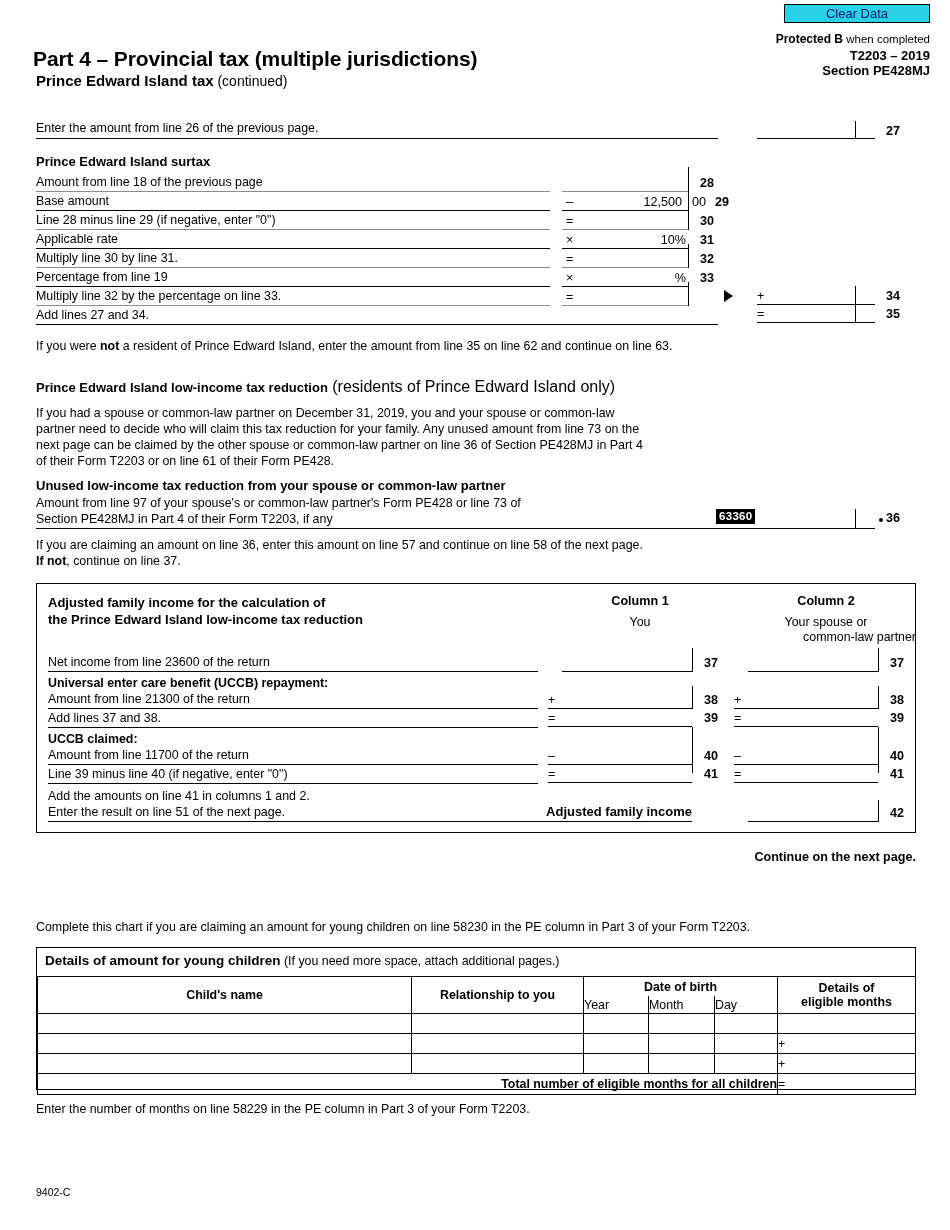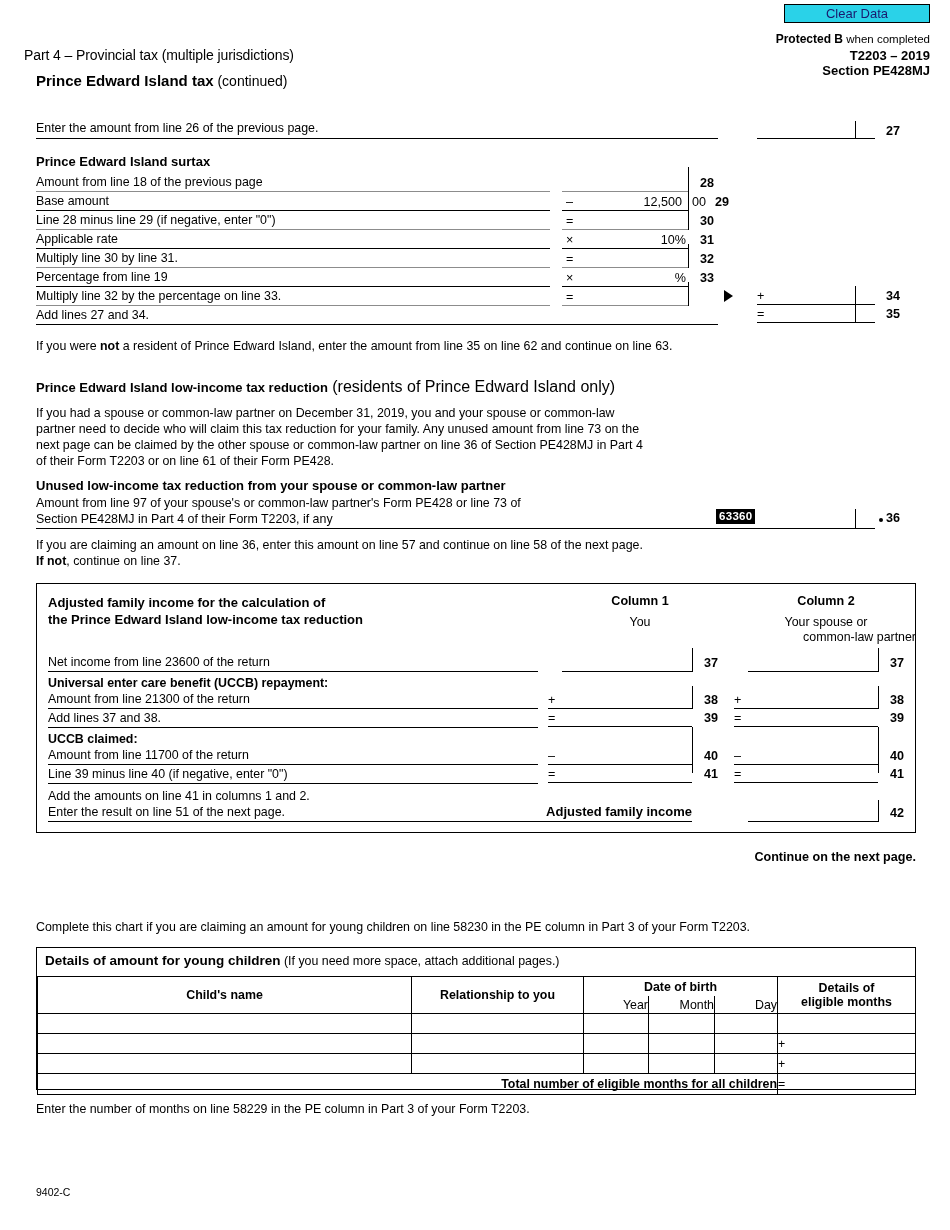--- a/index.html
+++ b/index.html
@@ -43,22 +43,22 @@
     text-align: right;
     line-height: 15.5px;
   }
   .hdr-prot { font-size: 12px; }
   .hdr-prot b { font-weight: bold; }
   .hdr-prot span.norm { font-weight: normal; font-size: 11.5px; }
   .hdr-form { font-size: 13px; font-weight: bold; }
 
   
   .title1 {
-    left: 24px; top: 47px;
-    font-size: 14px; font-weight: normal;
+    left: 33px; top: 47px;
+    font-size: 21px; font-weight: bold;
     letter-spacing: -0.1px;
   }
   .title2 {
     left: 36px; top: 72px;
     font-size: 15px; font-weight: bold;
   }
   .title2 .cont { font-weight: normal; font-size: 14px; }
 
   
   .t { font-size: 12.4px; line-height: 16px; }
@@ -108,21 +108,21 @@
     font-size: 12.4px;
     padding: 0;
     vertical-align: middle;
   }
   .cap-cell {
     text-align: center;
     font-weight: bold;
     font-size: 12.6px;
   }
   .sub-cell {
-    text-align: right;
+    text-align: left;
     font-weight: normal;
     font-size: 12.2px;
   }
   .op-cell { font-size: 12.6px; padding-left: 4px; }
   .right-bold { text-align: right; font-weight: bold; font-size: 12.6px; padding-right: 4px;}
 
   .footer-code { left: 36px; top: 1186px; font-size: 10.5px; }
   .triangle {
     width: 0; height: 0;
     border-top: 6px solid transparent;

